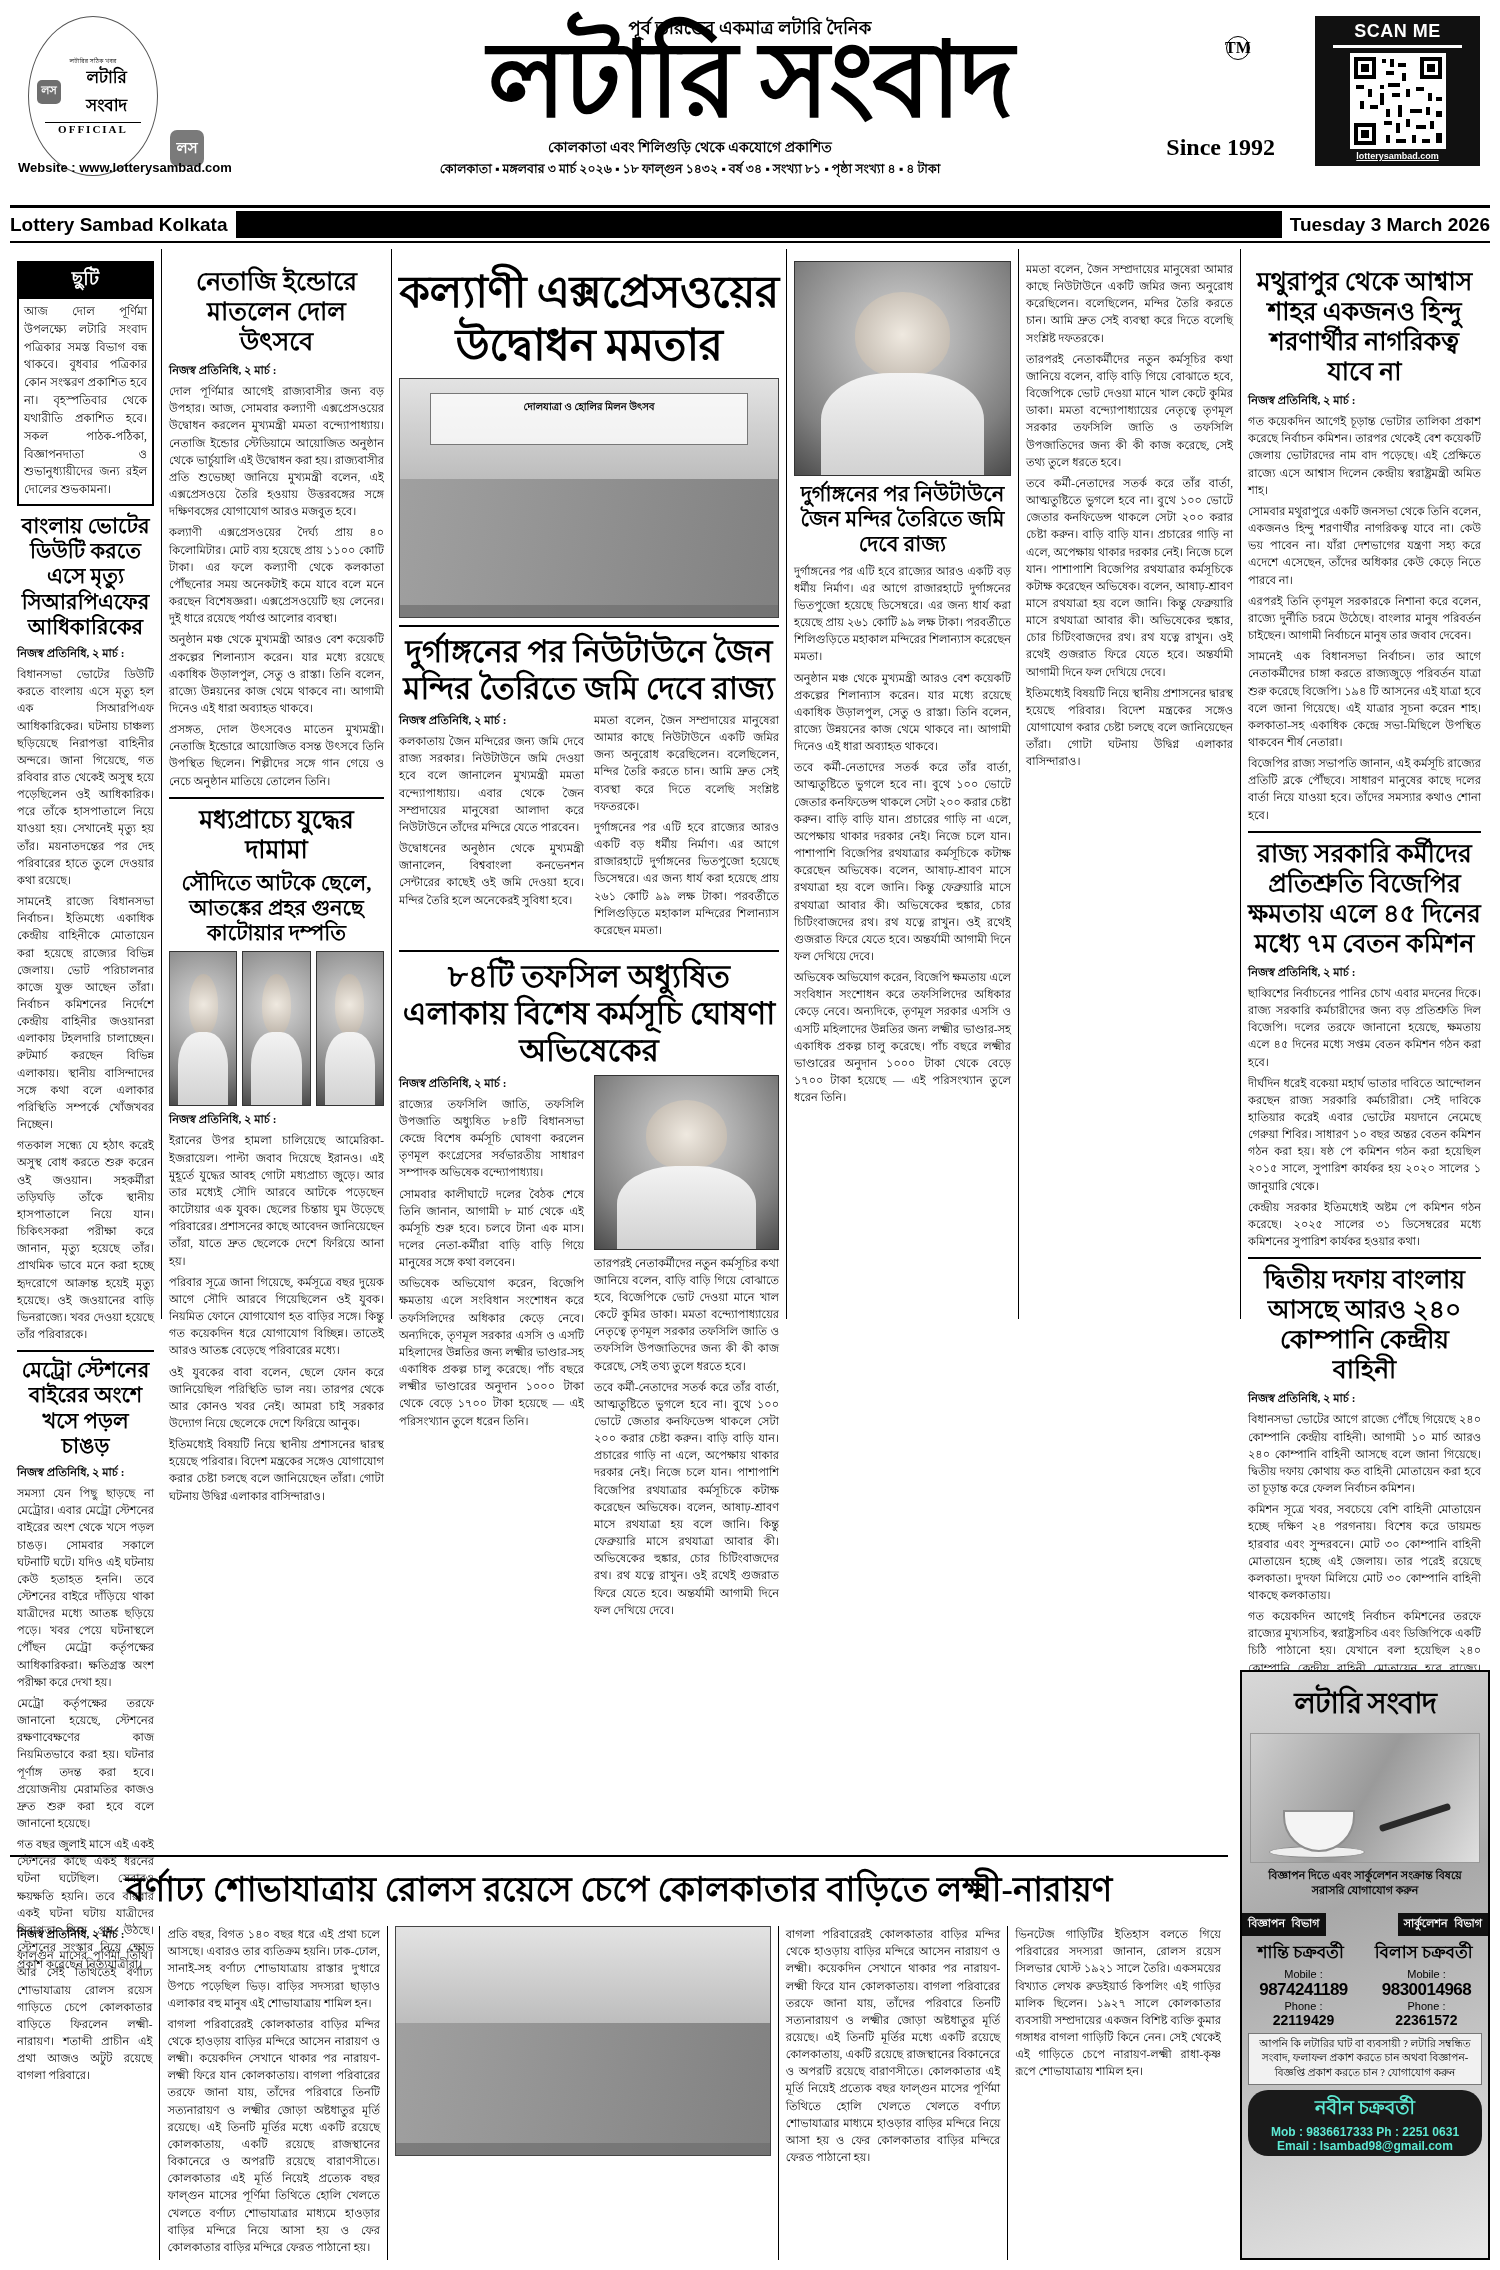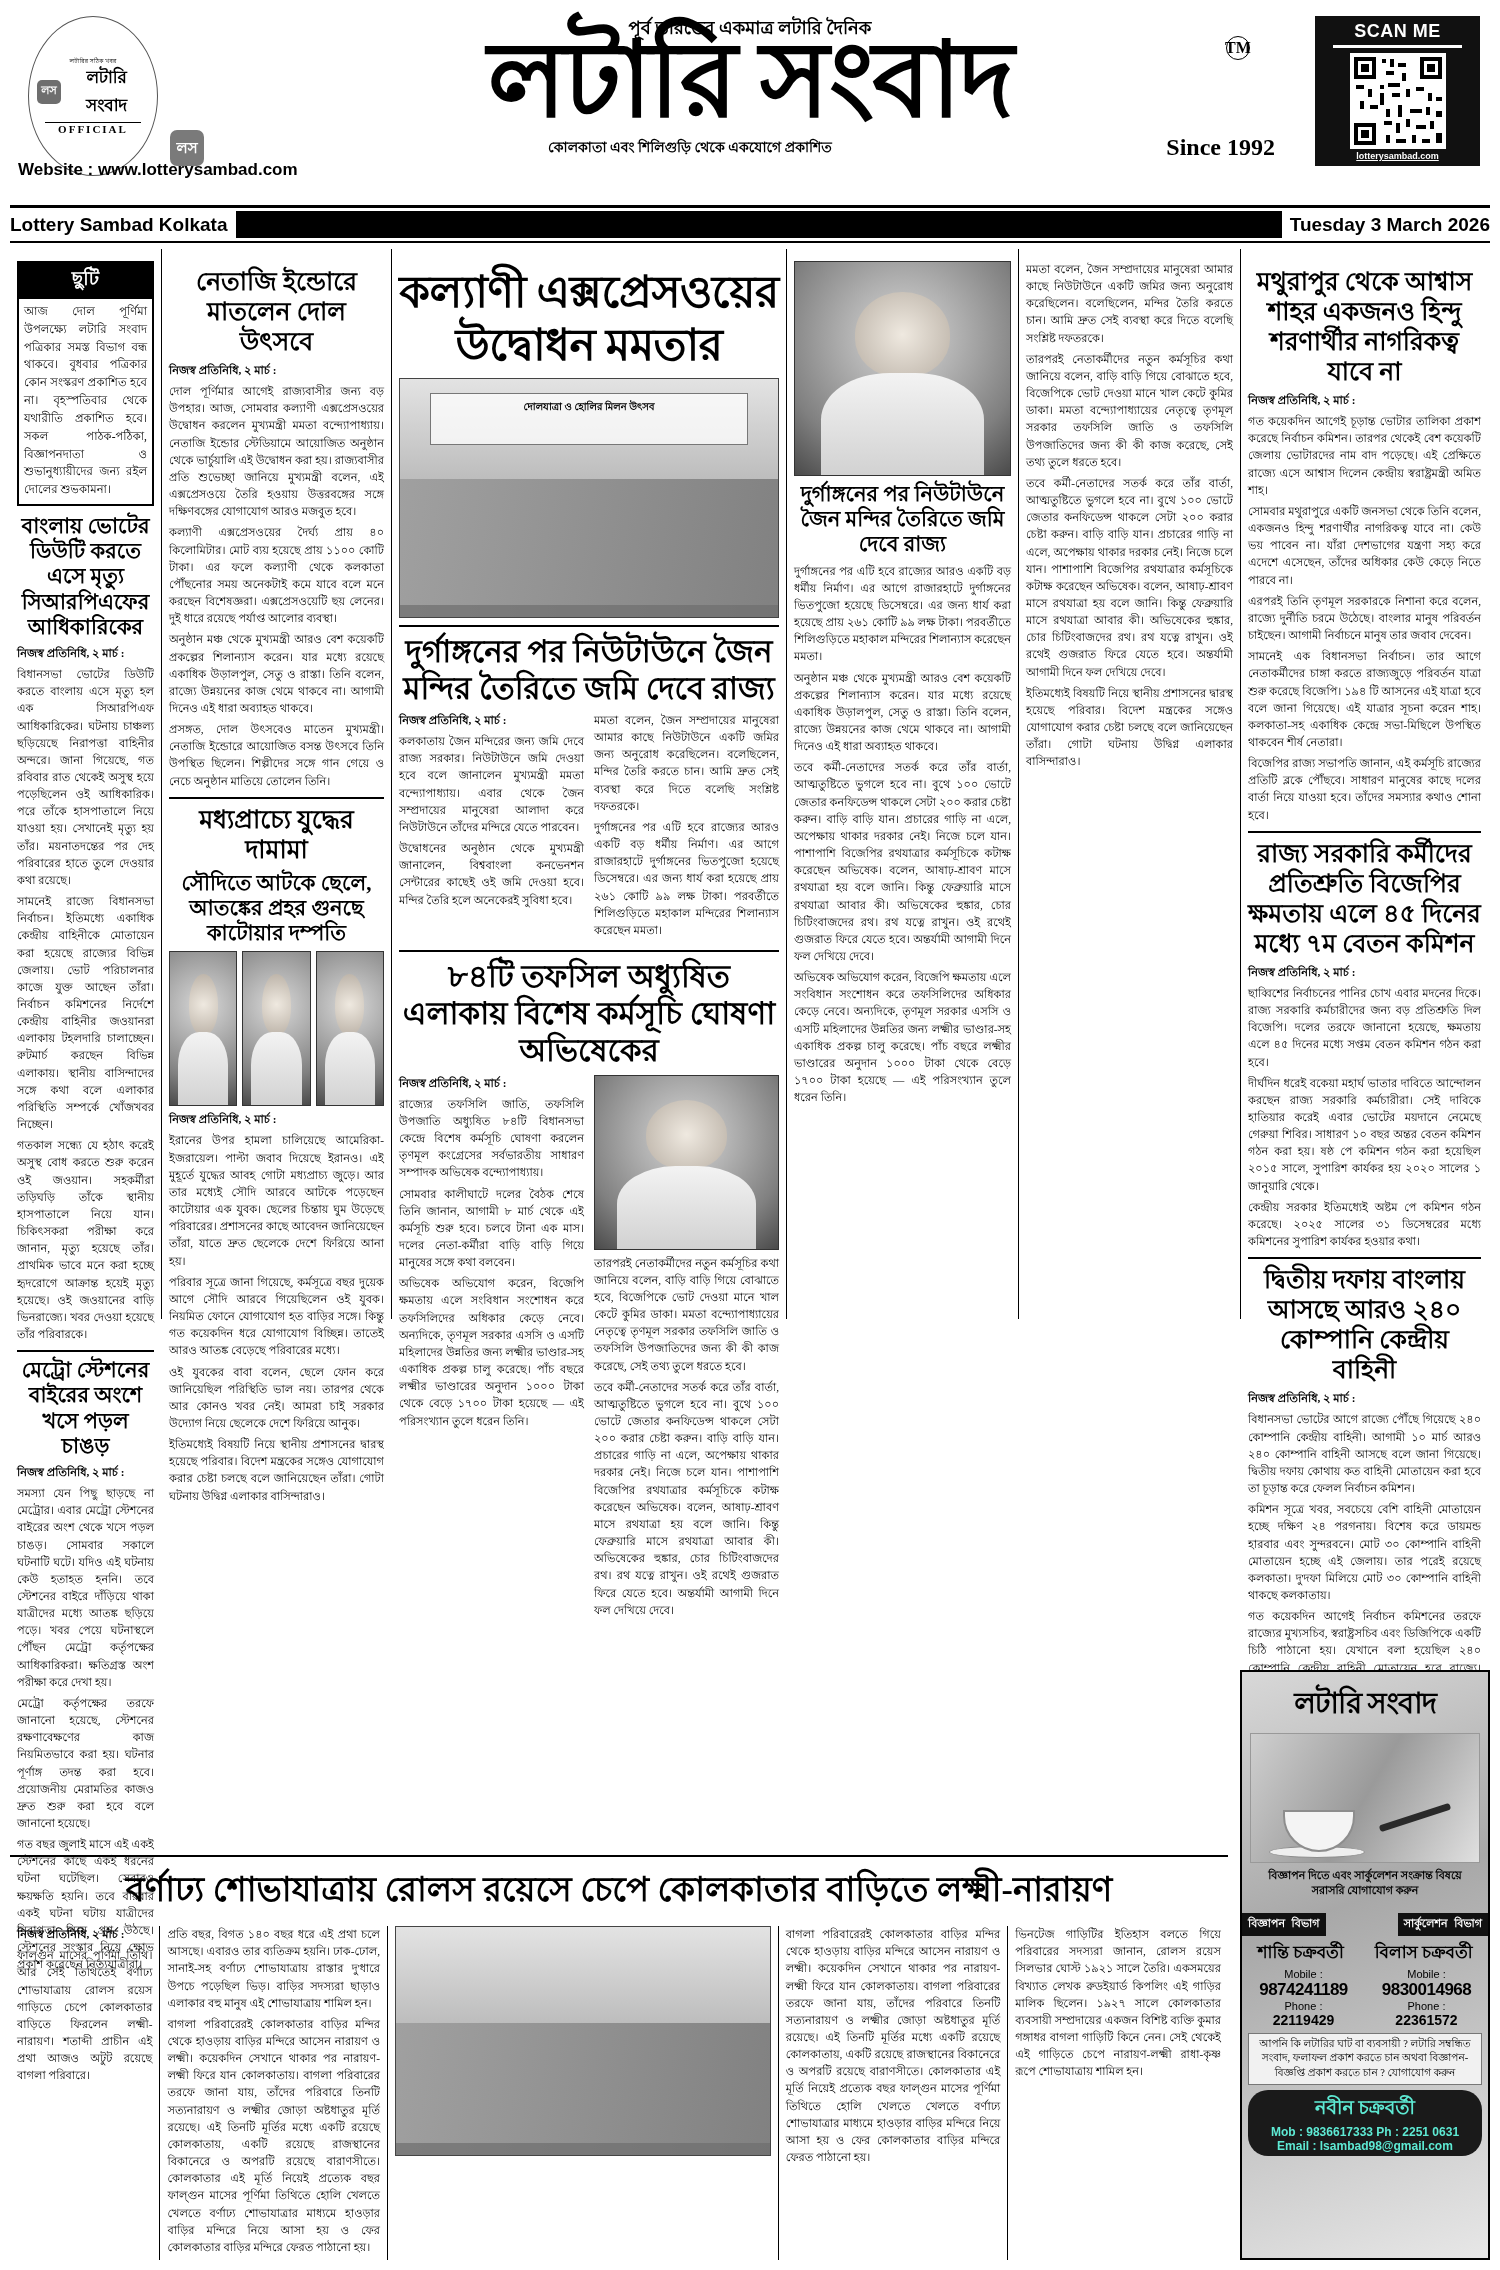--- a/index.html
+++ b/index.html
@@ -50,21 +50,21 @@
   }
   .since {
     position:absolute; right:215px; top:126px; font-size:24px; font-weight:bold;
     font-family:"Liberation Serif", serif;
   }
   .sambad-mini {
     position:absolute; left:160px; top:122px; width:34px; height:36px;
     background:#7a7a7a; border-radius:7px; color:#fff; font-size:15px;
     display:flex; align-items:center; justify-content:center; font-weight:bold;
   }
-  .website-line { position:absolute; left:8px; top:152px; font-size:17px; font-weight:bold; font-family:"Liberation Sans",sans-serif; }
+  .website-line { position:absolute; left:8px; top:152px; font-size:13px; font-weight:bold; font-family:"Liberation Sans",sans-serif; }
   .dateline-bn { position:absolute; left:210px; right:330px; top:152px; text-align:center; font-size:12.5px; font-weight:bold; }
 
   .qr-box {
     position:absolute; right:10px; top:8px; width:165px; height:150px;
     background:#111; padding:6px; text-align:center; color:#fff;
   }
   .qr-scan { font-size:18px; font-weight:bold; letter-spacing:.5px; font-family:"Liberation Sans",sans-serif; line-height:1.1; }
   .qr-hr { height:3px; background:#fff; margin:3px 12px 5px; }
   .qr-code { width:96px; height:96px; margin:0 auto; background:#fff; position:relative; }
   .qr-code .m { position:absolute; background:#000; }
@@ -180,20 +180,21 @@
 
     <div class="tagline-top">পূর্ব ভারতের একমাত্র লটারি দৈনিক</div>
     <div class="paper-title">লটারি সংবাদ</div>
     <div class="tm">TM</div>
 
     <div class="sambad-mini">লস</div>
     <div class="tagline-mid">কোলকাতা এবং শিলিগুড়ি থেকে একযোগে প্রকাশিত</div>
     <div class="since">Since 1992</div>
 
     <div class="website-line">Website : www.lotterysambad.com</div>
+    <div class="dateline-bn">কোলকাতা ▪ মঙ্গলবার ৩ মার্চ ২০২৬ ▪ ১৮ ফাল্গুন ১৪৩২ ▪ বর্ষ ৩৪ ▪ সংখ্যা ৮১ ▪ পৃষ্ঠা সংখ্যা ৪ ▪ ৪ টাকা</div>
 
     <div class="qr-box">
       <div class="qr-scan">SCAN ME</div>
       <div class="qr-hr"></div>
       <div class="qr-code">
         <div class="m" style="left:4px;top:4px;width:22px;height:22px;"></div>
         <div class="m" style="left:8px;top:8px;width:14px;height:14px;background:#fff;"></div>
         <div class="m" style="left:11px;top:11px;width:8px;height:8px;"></div>
         <div class="m" style="right:4px;top:4px;width:22px;height:22px;"></div>
         <div class="m" style="right:8px;top:8px;width:14px;height:14px;background:#fff;"></div>

